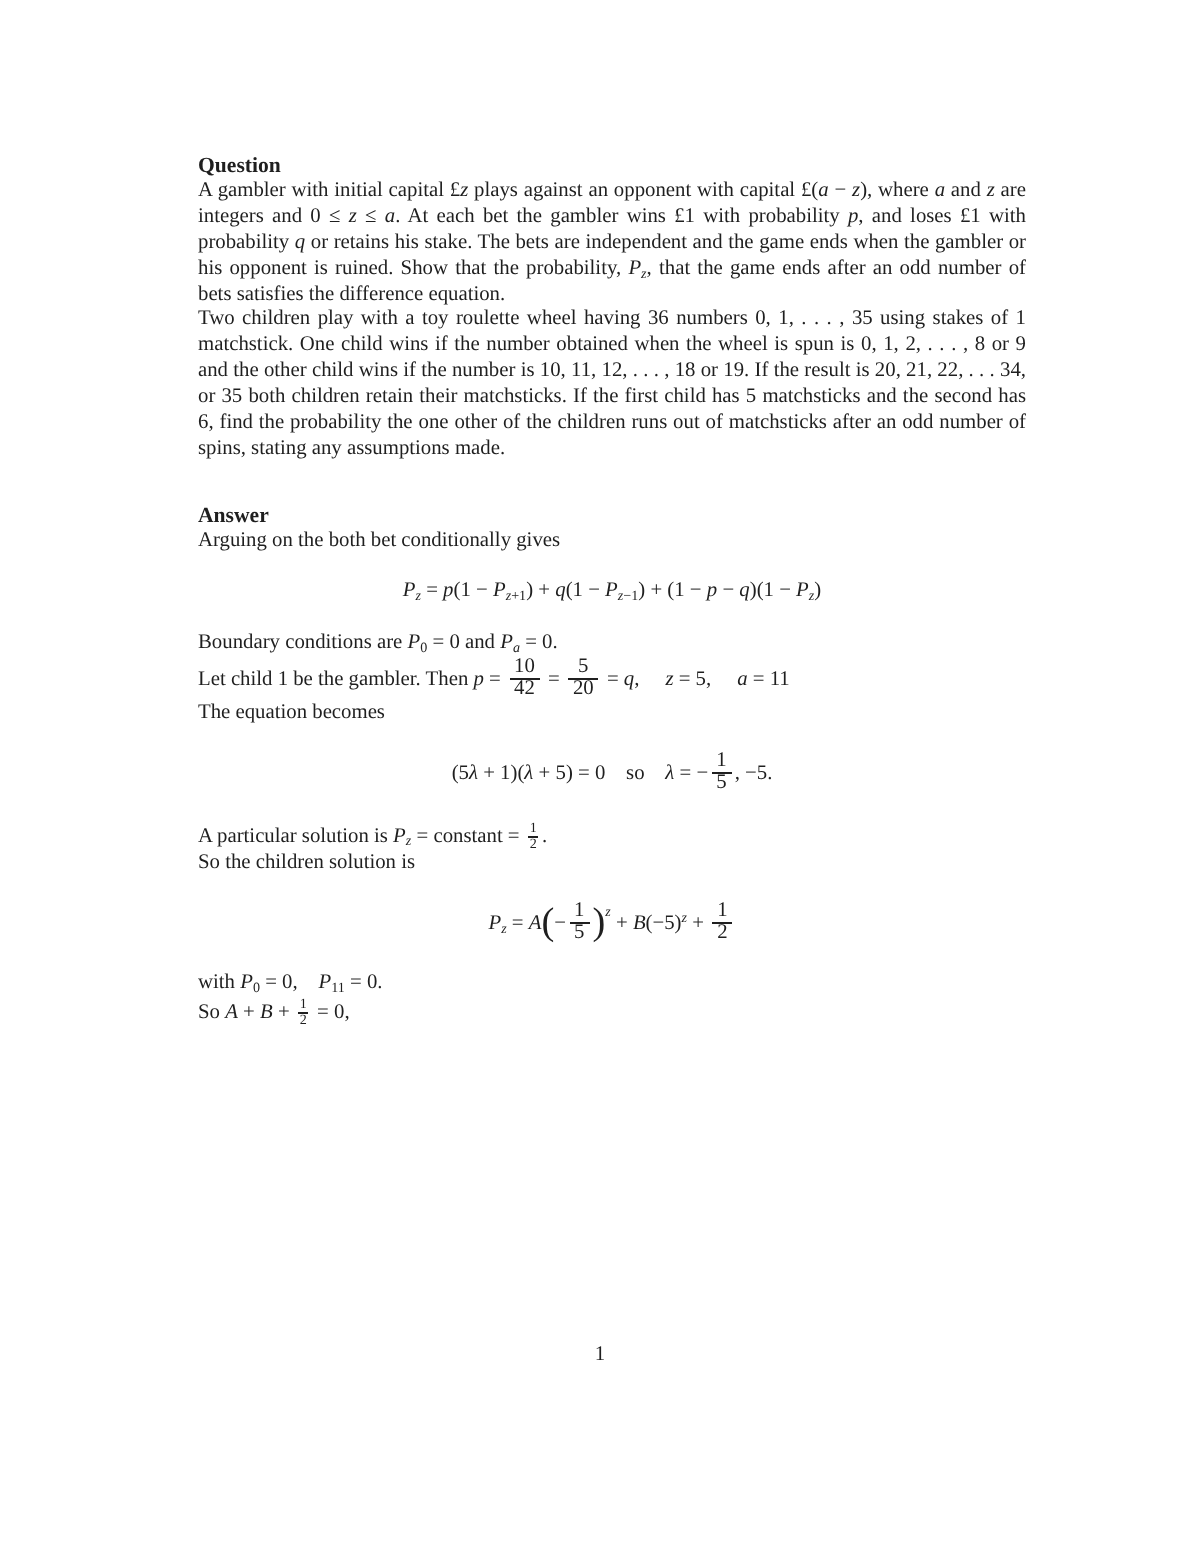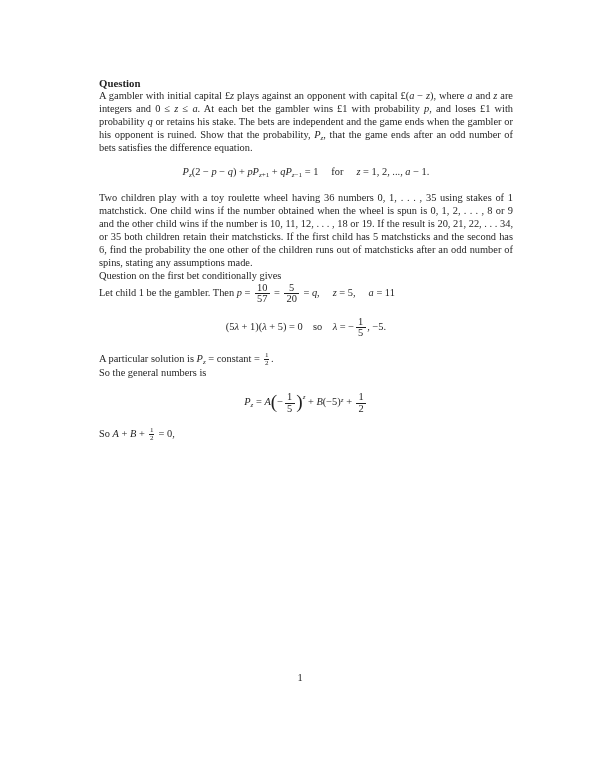--- a/index.html
+++ b/index.html
@@ -74,24 +74,28 @@
     font-size: 10.4px;
   }
 </style>
 </head>
 <body>
 
 <div class="page" style="background: rgb(255, 255, 255); color: rgb(31, 31, 31);">
   <div class="content">
       <div class="block heading">Question</div>
       <div class="block para">A gambler with initial capital £<i>z</i> plays against an opponent with capital £(<i>a</i> − <i>z</i>), where <i>a</i> and <i>z</i> are integers and 0 ≤ <i>z</i> ≤ <i>a</i>. At each bet the gambler wins £1 with probability <i>p</i>, and loses £1 with probability <i>q</i> or retains his stake. The bets are independent and the game ends when the gambler or his opponent is ruined. Show that the probability, <i>P</i><sub><i>z</i></sub>, that the game ends after an odd number of bets satisfies the difference equation.</div>
-      <div class="block eq"><i>P</i><sub><i>z</i></sub>(2 − <i>p</i> − <i>q</i>) + <i>p</i><i>P</i><sub><i>z</i>+1</sub> + <i>q</i><i>P</i><sub><i>z</i>−1</sub> = 1  for  <i>z</i> = 1, 2, ..., <i>a</i> − 1.</div>
       <div class="block para">Two children play with a toy roulette wheel having 36 numbers 0, 1, . . . , 35 using stakes of 1 matchstick. One child wins if the number obtained when the wheel is spun is 0, 1, 2, . . . , 8 or 9 and the other child wins if the number is 10, 11, 12, . . . , 18 or 19. If the result is 20, 21, 22, . . . 34, or 35 both children retain their matchsticks. If the first child has 5 matchsticks and the second has 6, find the probability the one other of the children runs out of matchsticks after an odd number of spins, stating any assumptions made.</div>
-      <div class="block para">Question on the first bet conditionally gives</div>
-      <div class="block para">Let child 1 be the gambler. Then <i>p</i> = <span class="frac"><span class="num">10</span><span class="den">57</span></span> = <span class="frac"><span class="num">5</span><span class="den">20</span></span> = <i>q</i>,  <i>z</i> = 5,  <i>a</i> = 11</div>
+      <div class="block heading">Answer</div>
+      <div class="block para">Arguing on the both bet conditionally gives</div>
+      <div class="block eq"><i>P</i><sub><i>z</i></sub> = <i>p</i>(1 − <i>P</i><sub><i>z</i>+1</sub>) + <i>q</i>(1 − <i>P</i><sub><i>z</i>−1</sub>) + (1 − <i>p</i> − <i>q</i>)(1 − <i>P</i><sub><i>z</i></sub>)</div>
+      <div class="block para">Boundary conditions are <i>P</i><sub>0</sub> = 0 and <i>P</i><sub><i>a</i></sub> = 0.</div>
+      <div class="block para">Let child 1 be the gambler. Then <i>p</i> = <span class="frac"><span class="num">10</span><span class="den">42</span></span> = <span class="frac"><span class="num">5</span><span class="den">20</span></span> = <i>q</i>,  <i>z</i> = 5,  <i>a</i> = 11</div>
+      <div class="block para">The equation becomes</div>
       <div class="block eq">(5<i>λ</i> + 1)(<i>λ</i> + 5) = 0 so <i>λ</i> = −<span class="frac"><span class="num">1</span><span class="den">5</span></span>, −5.</div>
       <div class="block para">A particular solution is <i>P</i><sub><i>z</i></sub> = constant = <span class="sfrac"><span class="num">1</span><span class="den">2</span></span>.</div>
-      <div class="block para">So the general numbers is</div>
+      <div class="block para">So the children solution is</div>
       <div class="block eq"><i>P</i><sub><i>z</i></sub> = <i>A</i><span class="bigp">(</span>−<span class="frac"><span class="num">1</span><span class="den">5</span></span><span class="bigp">)</span><sup><i>z</i></sup> + <i>B</i>(−5)<sup><i>z</i></sup> + <span class="frac"><span class="num">1</span><span class="den">2</span></span></div>
+      <div class="block para">with <i>P</i><sub>0</sub> = 0, <i>P</i><sub>11</sub> = 0.</div>
       <div class="block para">So <i>A</i> + <i>B</i> + <span class="sfrac"><span class="num">1</span><span class="den">2</span></span> = 0,</div>
     </div>
   <div class="page-number">1</div>
 </div>
 
 </body></html>

